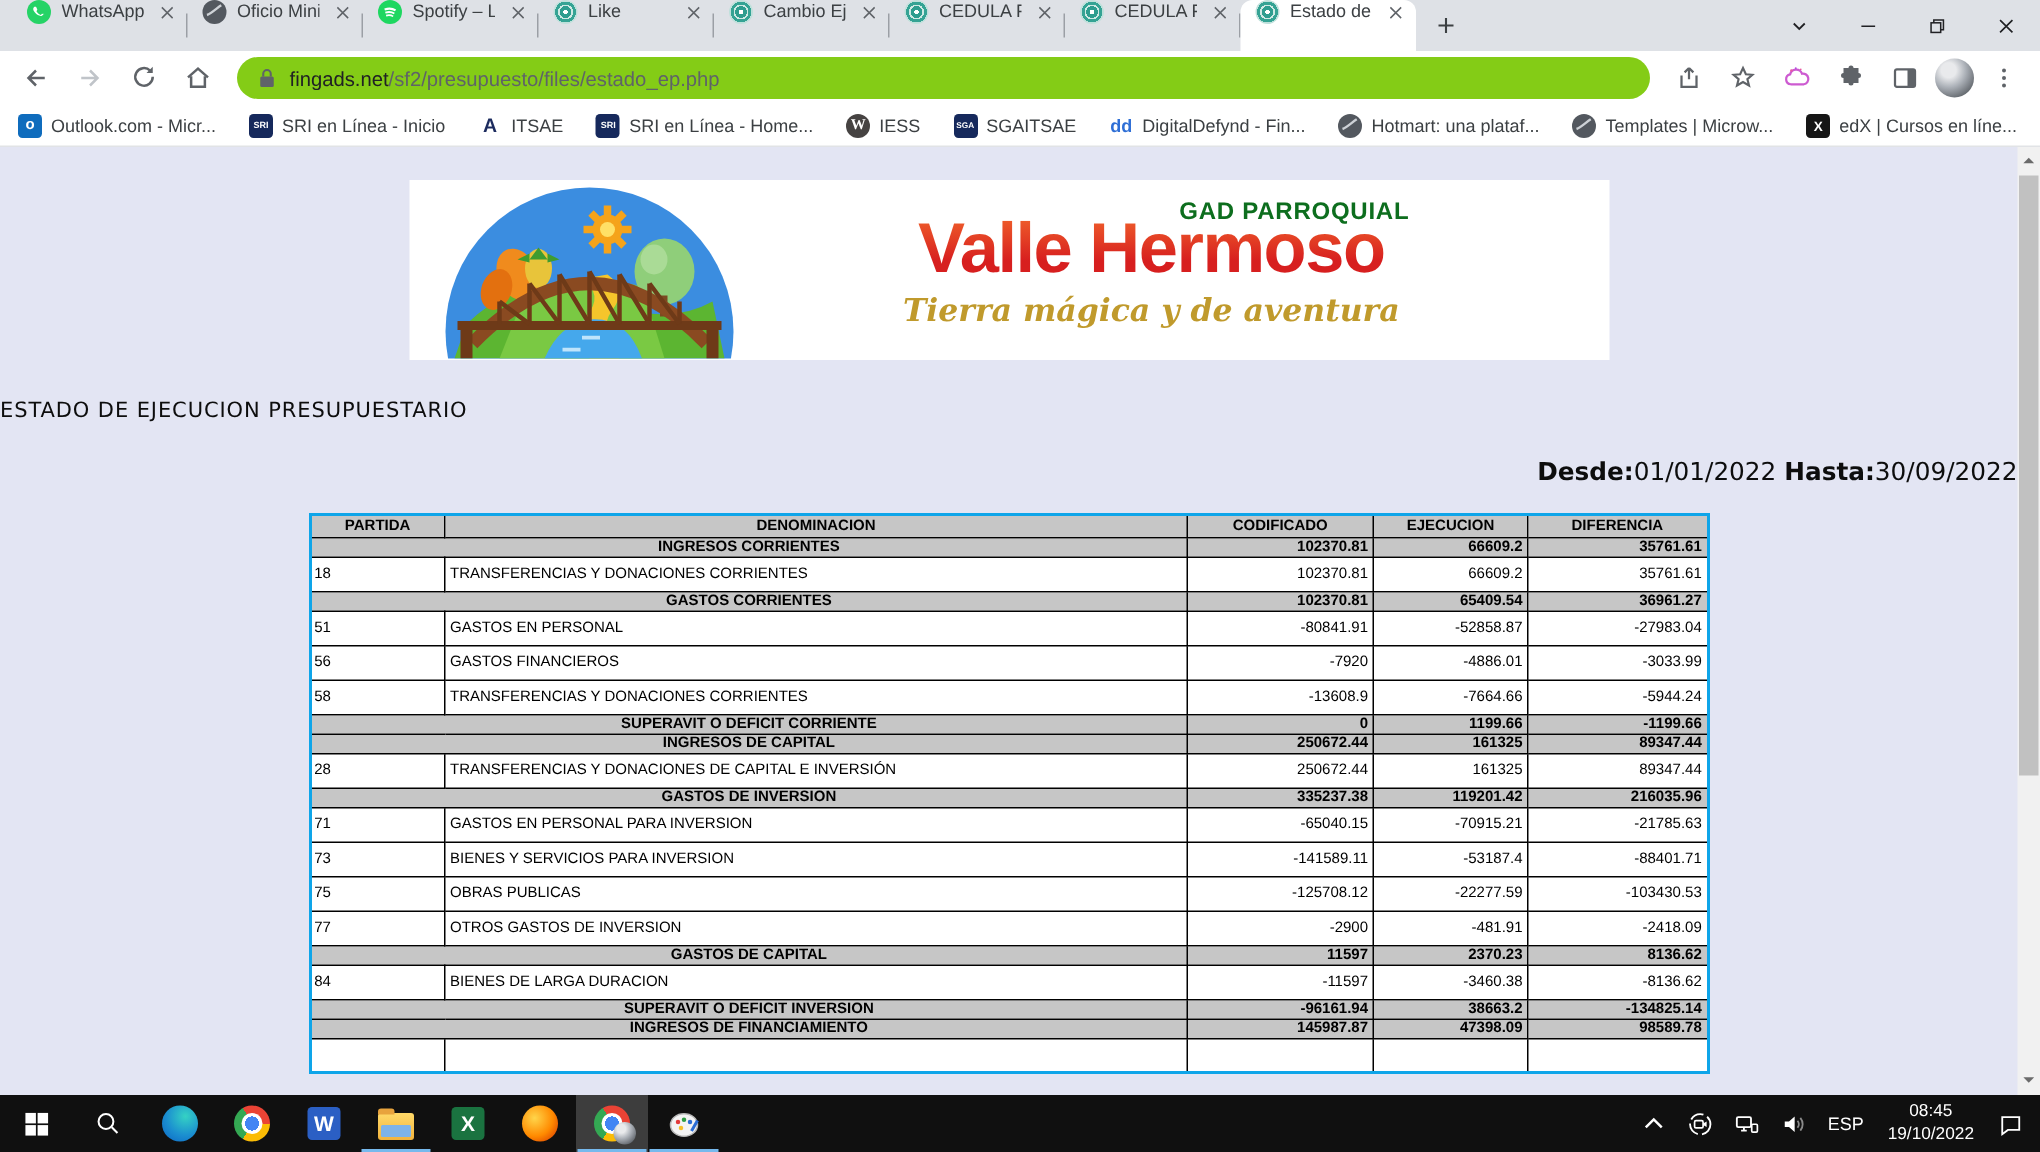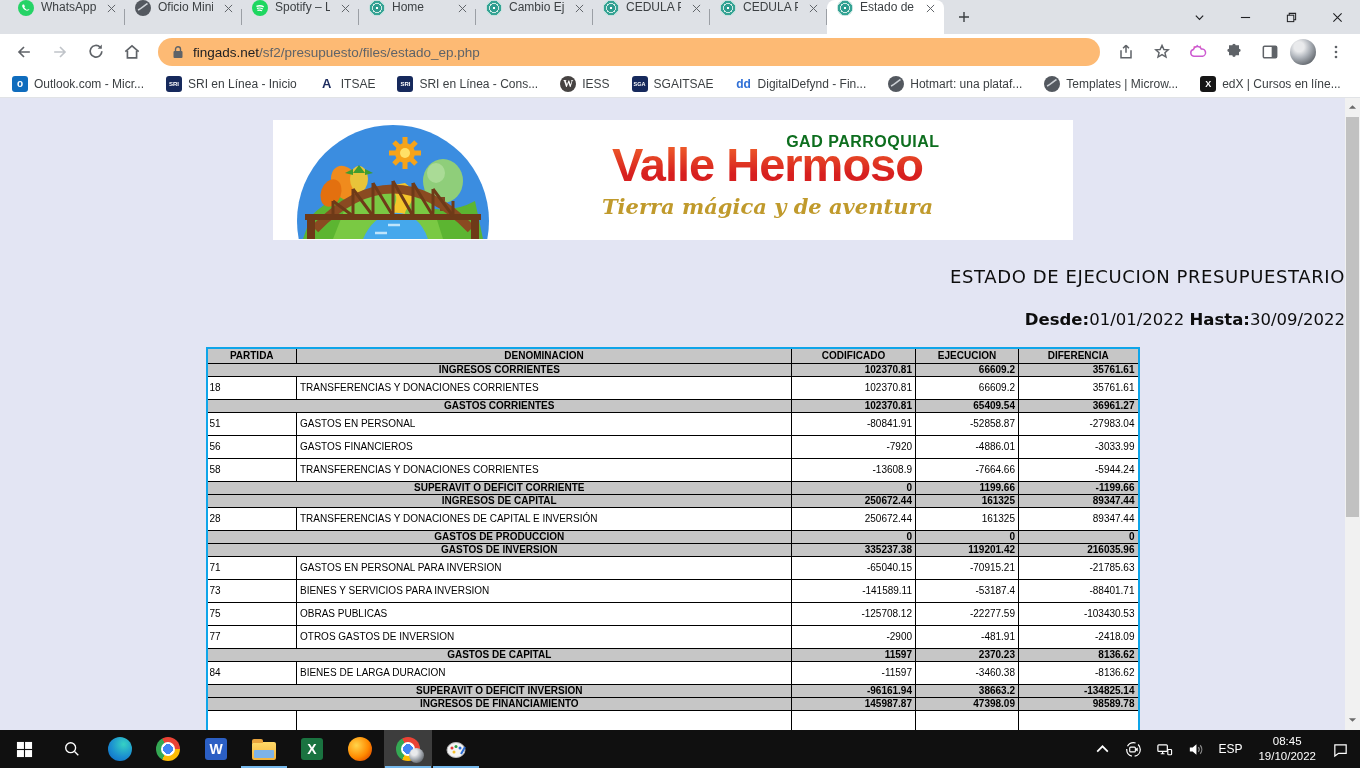--- a/index.html
+++ b/index.html
@@ -20,41 +20,41 @@
   .fv-fingads{background:radial-gradient(circle,#ffffff 0 1.5px,#2e9d8f 1.5px 4px,#cfe9e4 4px 5px,#35a394 5px 7px,#bfe0db 7px 8px)}
   .new-tab{width:28px;height:28px;margin:0 0 3px 6px;display:flex;align-items:center;justify-content:center;color:#3c4043;font-size:18px}
   .win-controls{position:absolute;right:0;top:0;height:34px;display:flex;align-items:center}
   .win-btn{width:46px;height:34px;display:flex;align-items:center;justify-content:center}
   .win-btn svg{width:11px;height:11px}
 
   
   .toolbar{position:absolute;top:34px;left:0;width:1360px;height:36px;background:#fff;display:flex;align-items:center;padding:0 8px;gap:4px}
   .tb-btn{width:32px;height:32px;display:flex;align-items:center;justify-content:center;border-radius:50%}
   .tb-btn svg{width:20px;height:20px}
-  .urlbar{flex:1;height:28px;margin:0 6px;background:#fdba74;border-radius:14px;display:flex;align-items:center;padding:0 14px;gap:9px}
+  .urlbar{flex:1;height:28px;margin:0 6px;background:#84cc16;border-radius:14px;display:flex;align-items:center;padding:0 14px;gap:9px}
   .urlbar svg{width:12px;height:14px;flex:0 0 12px}
   .url-text{font-size:13.5px;color:#202124;white-space:nowrap;overflow:hidden}
   .url-path{color:#5f6368}
   .avatar{width:26px;height:26px;border-radius:50%;background:radial-gradient(circle at 35% 30%,#e9eaec 0 20%,#aeb3ba 45%,#6b7076 75%,#3e4247 100%)}
 
   
   .bookmarks{position:absolute;top:70px;left:0;width:1360px;height:28px;background:#fff;border-bottom:1px solid #e1e3e6;display:flex;align-items:center;padding:0 12px;gap:22px}
   .bm{display:flex;align-items:center;gap:6px;font-size:12px;color:#3c4043;white-space:nowrap}
   .bm-ic{width:16px;height:16px;border-radius:3px;display:flex;align-items:center;justify-content:center;font-weight:bold;color:#fff;flex:0 0 16px}
 
   
   .page{position:absolute;top:98px;left:0;width:1360px;height:632px;background:var(--page-bg,#e3e5f3);overflow:hidden}
   .page-content{width:1345px;height:100%;overflow:hidden}
   .banner{width:800px;height:120px;margin:22px auto 0;background:#fff;display:flex;align-items:center}
   .banner-logo{margin-left:20px;flex:0 0 200px;height:118px}
   .brand{flex:1;text-align:center;position:relative;padding-right:30px}
   .brand-name{font-size:47px;font-weight:bold;letter-spacing:-1px;background:linear-gradient(180deg,#f2662c 0%,#d71f1f 70%);-webkit-background-clip:text;background-clip:text;color:transparent;line-height:1}
   .brand-super{position:absolute;top:-8px;left:56%;font-size:16px;font-weight:bold;color:var(--brand-green,#0d6e1e);letter-spacing:.5px;white-space:nowrap}
   .brand-tagline{margin-top:6px;font-family:"DejaVu Serif",serif;font-style:italic;font-weight:bold;font-size:21px;color:var(--tagline-gold,#c09a2c)}
-  .report-title{margin-top:26px;text-align:right;font-family:"DejaVu Sans",sans-serif;font-size:18px;letter-spacing:.6px;color:#0d0d0d}
+  .report-title{margin-top:26px;text-align:left;font-family:"DejaVu Sans",sans-serif;font-size:14px;letter-spacing:.6px;color:#0d0d0d}
   .report-dates{margin-top:23px;text-align:right;font-family:"DejaVu Sans",sans-serif;font-size:16.5px;color:#0d0d0d}
   .report-dates b{font-weight:bold}
 
   
   .tbl-wrap{margin-top:18px;display:flex;justify-content:center}
   table.budget{border-collapse:collapse;table-layout:fixed;width:932px;border:2px solid #0ea5e9;background:#fff;font-size:10px;color:#000}
   table.budget th,table.budget td{border:1px solid #000;overflow:hidden;white-space:nowrap}
   table.budget th{height:15px;background:var(--table-head-bg,#c5c5c5);font-weight:bold;text-align:center}
   tr.grow td{height:13px;background:var(--table-head-bg,#c5c5c5);font-weight:bold}
   tr.grow td.lbl{text-align:center}
@@ -131,21 +131,21 @@
         </span>
         <span class="tab-title">Spotify – Like</span>
         <span class="tab-close">
           <svg viewBox="0 0 10 10">
             <path d="M1 1l8 8M9 1L1 9" stroke="#5f6368" stroke-width="1.1"></path>
           </svg>
         </span>
       </div>
       <div class="tab">
         <span class="fv fv-fingads"></span>
-        <span class="tab-title">Home</span>
+        <span class="tab-title">Like</span>
         <span class="tab-close">
           <svg viewBox="0 0 10 10">
             <path d="M1 1l8 8M9 1L1 9" stroke="#5f6368" stroke-width="1.1"></path>
           </svg>
         </span>
       </div>
       <div class="tab">
         <span class="fv fv-fingads"></span>
         <span class="tab-title">Cambio Ejerc</span>
         <span class="tab-close">
@@ -290,21 +290,21 @@
     <div class="bm">
       <span class="bm-ic" style="background:#16295c;font-size:6px">SRI</span>
       <span>SRI en Línea - Inicio</span>
     </div>
     <div class="bm">
       <span class="bm-ic" style="color:#1c2b5e;font-size:13px">A</span>
       <span>ITSAE</span>
     </div>
     <div class="bm">
       <span class="bm-ic" style="background:#16295c;font-size:6px">SRI</span>
-      <span>SRI en Línea - Cons...</span>
+      <span>SRI en Línea - Home...</span>
     </div>
     <div class="bm">
       <span class="bm-ic" style="background:#464342;border-radius:50%;font-size:10px;font-family:'Liberation Serif',serif">W</span>
       <span>IESS</span>
     </div>
     <div class="bm">
       <span class="bm-ic" style="background:#16295c;font-size:5.5px">SGA</span>
       <span>SGAITSAE</span>
     </div>
     <div class="bm">
@@ -452,26 +452,20 @@
               <td class="num">89347.44</td>
             </tr>
             <tr class="drow">
               <td class="code">28</td>
               <td class="den">TRANSFERENCIAS Y DONACIONES DE CAPITAL E INVERSIÓN</td>
               <td class="num">250672.44</td>
               <td class="num">161325</td>
               <td class="num">89347.44</td>
             </tr>
             <tr class="grow">
-              <td class="lbl" colspan="2">GASTOS DE PRODUCCION</td>
-              <td class="num">0</td>
-              <td class="num">0</td>
-              <td class="num">0</td>
-            </tr>
-            <tr class="grow">
               <td class="lbl" colspan="2">GASTOS DE INVERSION</td>
               <td class="num">335237.38</td>
               <td class="num">119201.42</td>
               <td class="num">216035.96</td>
             </tr>
             <tr class="drow">
               <td class="code">71</td>
               <td class="den">GASTOS EN PERSONAL PARA INVERSION</td>
               <td class="num">-65040.15</td>
               <td class="num">-70915.21</td>

